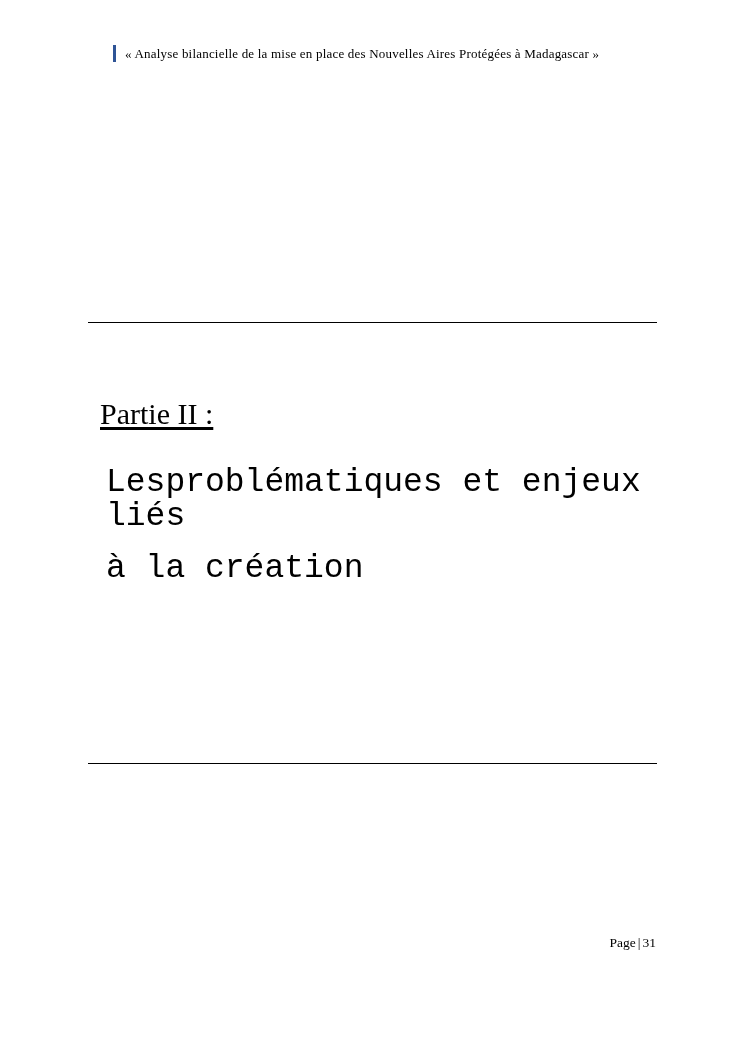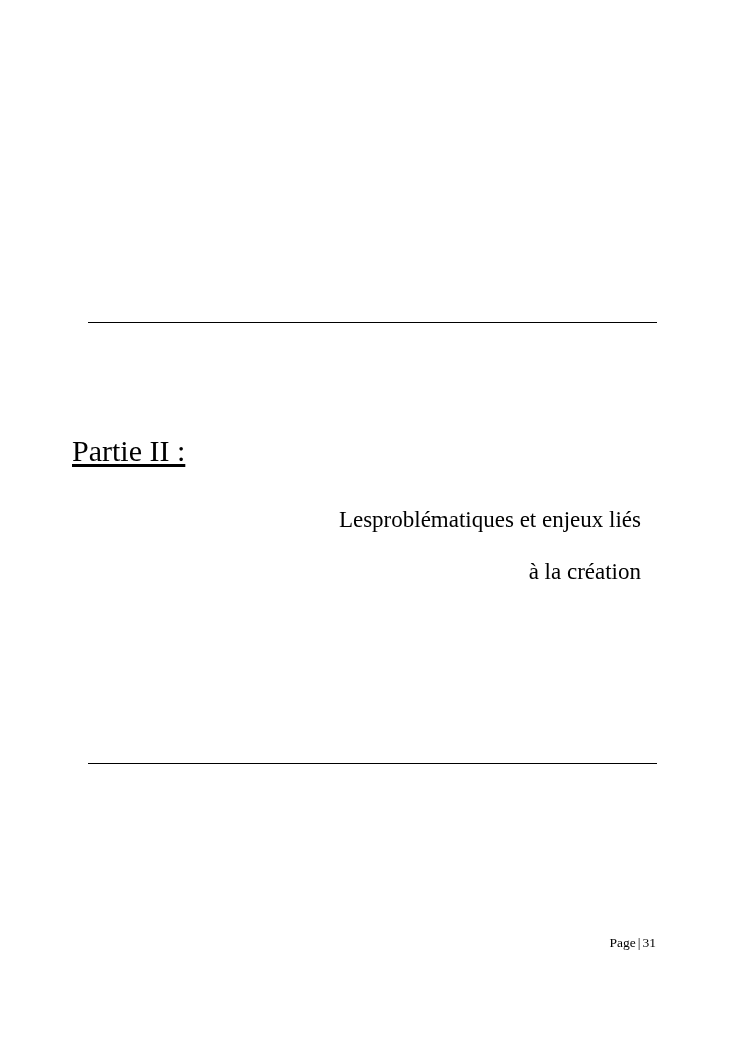--- a/index.html
+++ b/index.html
@@ -51,38 +51,38 @@
     width: 569px;
     height: 0;
     border-top: 1.6px solid #000000;
   }
   .rule-top { top: 322px; }
   .rule-bottom { top: 763px; }
 
   
   .title-block {
     position: absolute;
-    left: 72px;
+    left: 100px;
     top: 396px;
     width: 569px;
-    margin-top: 37px;
   }
   .part-label {
     font-size: 30px;
     line-height: 36px;
     text-decoration: underline;
     text-underline-offset: 3px;
     margin: 0 0 34px 0;
     padding-left: 0;
   }
   .title-line {
-    font-size: 23px;
+    font-size: 33px;
     line-height: 34px;
-    text-align: right;
+    text-align: left;
     margin: 0 0 18px 0;
+    font-family: Liberation Mono, monospace;
   }
   .title-line.l1 { margin-left: 6px; }
   .title-line.l2 { margin-left: 6px; }
   .title-line.l3 { margin-left: 4px; margin-bottom: 0; }
 
   
   .footer {
     position: absolute;
     right: 88px;
     top: 934px;
@@ -91,20 +91,24 @@
     text-align: right;
     white-space: nowrap;
   }
   .footer .sep { padding: 0 2px; }
 </style>
 </head>
 <body>
 
 <div class="page">
 
+  <div class="header">
+    <div class="header-bar" style="background: rgb(47, 84, 150);"></div>
+    <div class="header-text">« Analyse bilancielle de la mise en place des Nouvelles Aires Protégées à Madagascar »</div>
+  </div>
 
   <div class="rule rule-top"></div>
 
   <div class="title-block">
     <div class="part-label">Partie II :</div>
     <div class="title-line l1">Lesproblématiques et enjeux liés</div>
     <div class="title-line l2">à la création</div>
   </div>
 
   <div class="rule rule-bottom"></div>

